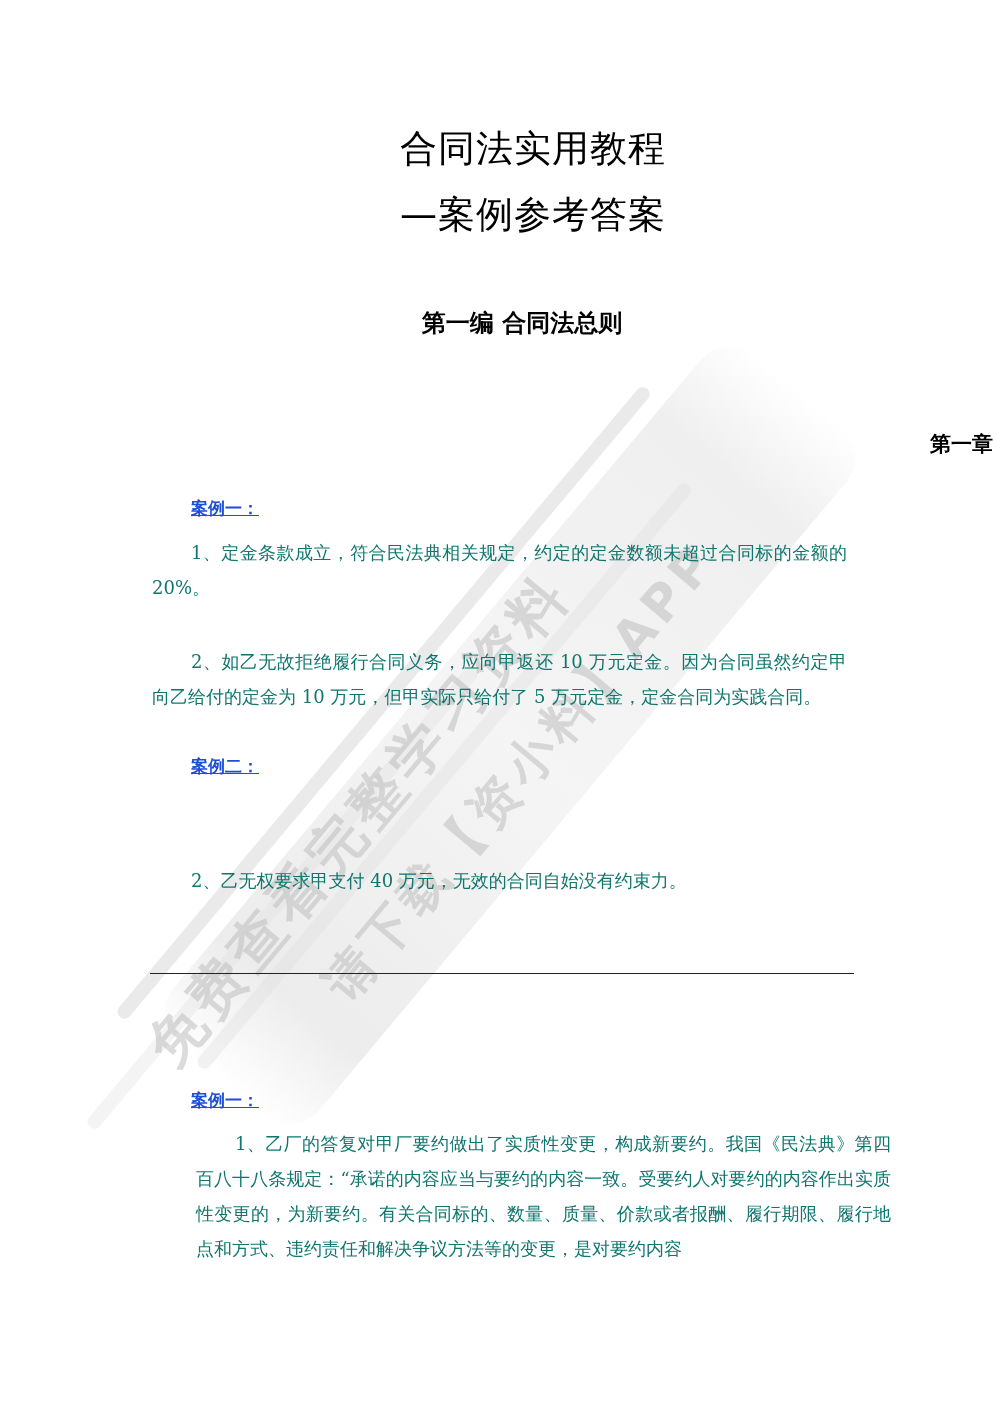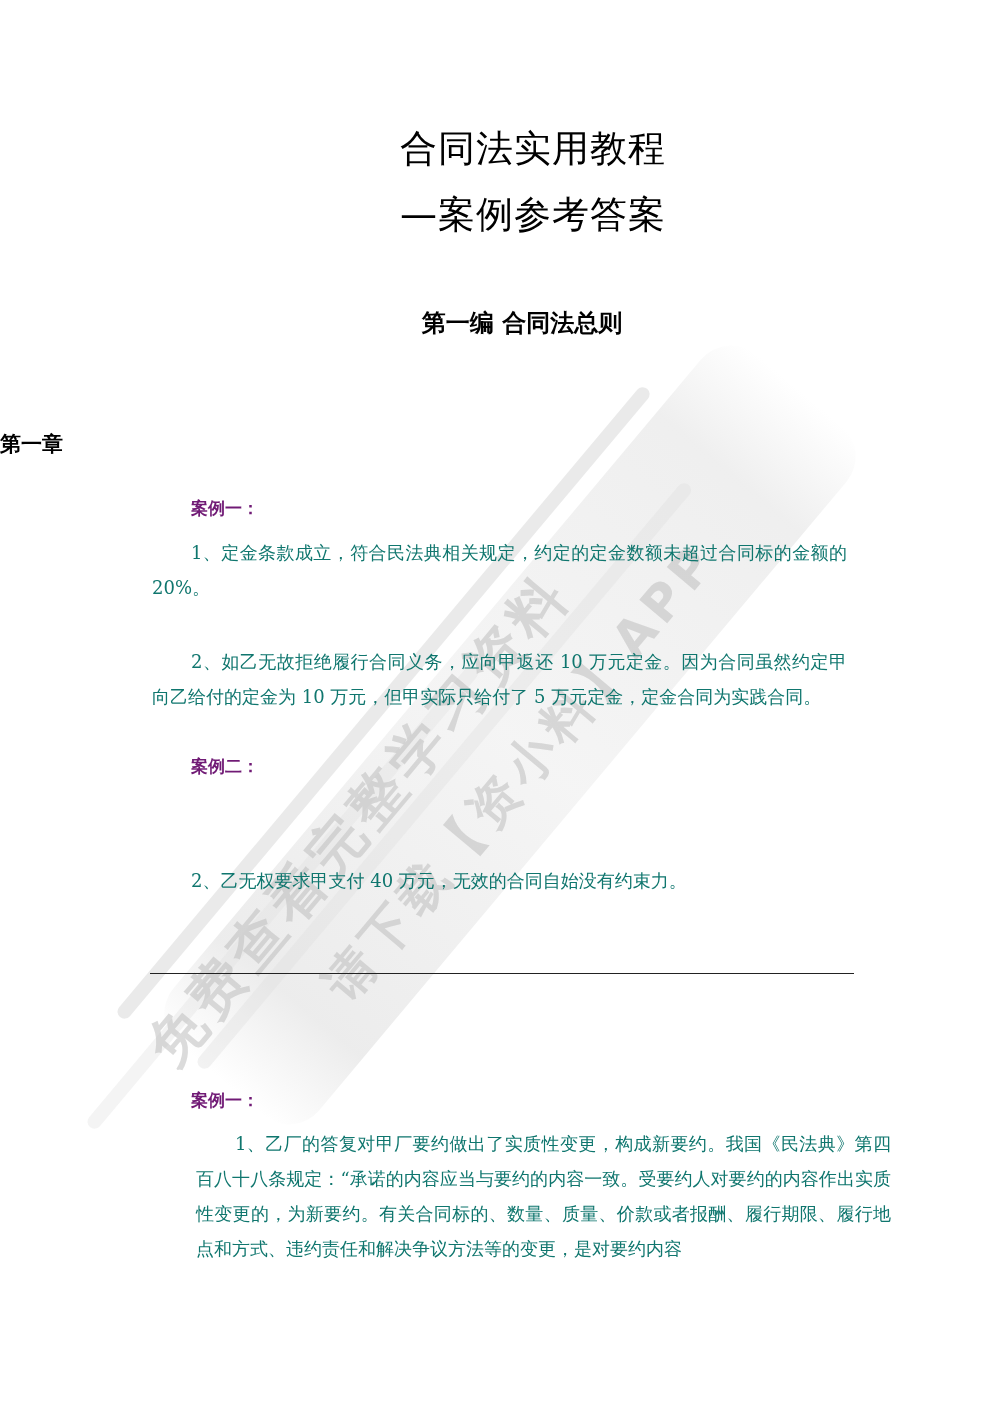--- a/index.html
+++ b/index.html
@@ -20,24 +20,24 @@
   .wm-line1 { left:160px; top:1020px; font-size:56px; }
   .wm-line2 { left:335px; top:960px; font-size:50px; }
 
   
   .title { position:absolute; left:0; width:1066px; text-align:center;
            font-family:"DejaVu Sans","Liberation Sans",sans-serif; font-size:37px; font-weight:normal; color:#000; letter-spacing:1px; }
   .t1 { top:124px; }
   .t2 { top:190px; }
   .part { position:absolute; left:0; width:1044px; text-align:center; top:307px;
           font-family:"DejaVu Sans","Liberation Sans",sans-serif; font-weight:bold; font-size:24px; color:#000; }
-  .chapter { position:absolute; left:0; width:993px; text-align:left;
+  .chapter { position:absolute; left:0; width:993px; text-align:right;
              font-family:"DejaVu Sans","Liberation Sans",sans-serif; font-weight:bold; font-size:21px; color:#000; }
   .case { position:absolute; left:191px; font-family:"DejaVu Sans","Liberation Sans",sans-serif;
-          font-weight:bold; font-size:17px; color:#701a75; }
+          font-weight:bold; font-size:17px; color:#1d4ed8;text-decoration:underline; }
   .para { position:absolute; left:152px; width:695px; font-size:18px; line-height:35px;
           text-indent:39px; color:#0f766e; text-align:justify; }
   .rule { position:absolute; left:150px; top:973px; width:704px; height:1px; background:#222; }
 </style>
 </head>
 <body>
 
 <div class="page">
 
   <div class="wm-band"></div>

